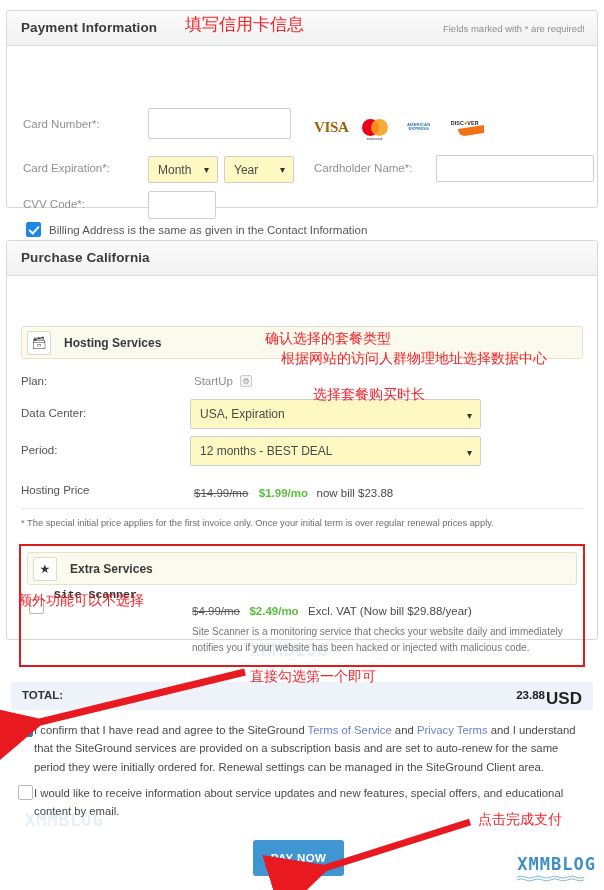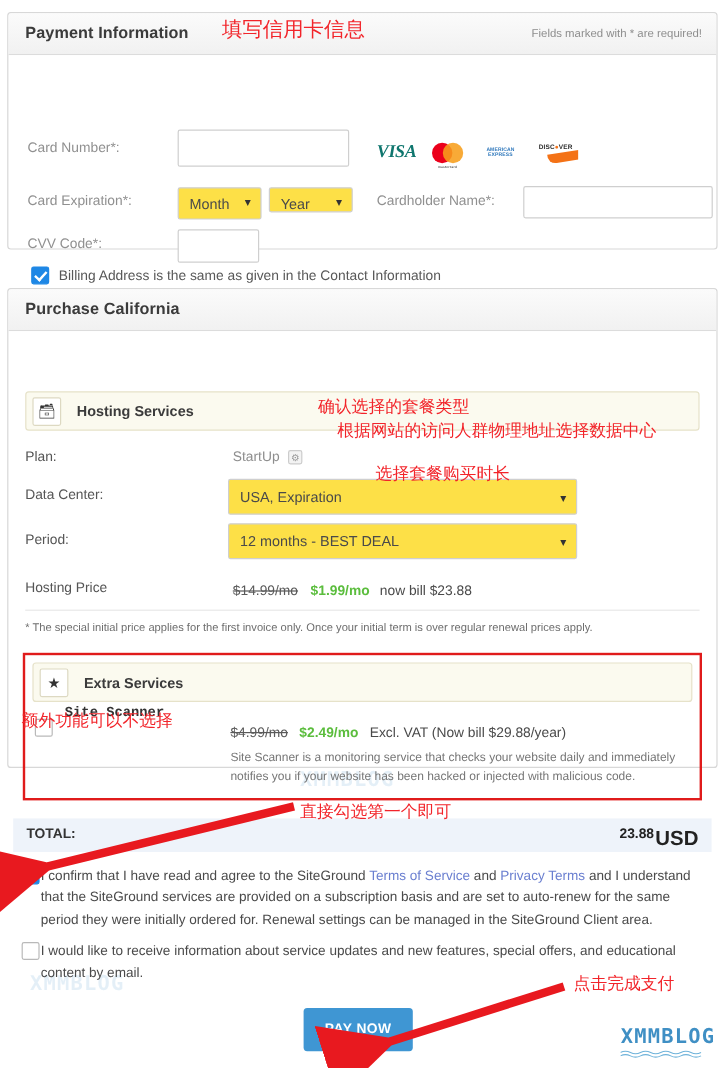--- a/index.html
+++ b/index.html
@@ -49,37 +49,37 @@
     font-size: 11.5px; color: #909090;
   }
   .finput {
     position: absolute;
     background: #fff;
     border: 1px solid #cfcfcf;
     border-radius: 2px;
   }
   .fselect {
     position: absolute;
-    background: #fde047;
+    background: #fef9c3;
     border: 1px solid #cfcfcf;
     border-radius: 2px;
     font-size: 12px; color: #4a4a4a;
     padding-left: 9px;
     line-height: 26px;
   }
   .fselect .caret {
     position: absolute; right: 8px; top: 0;
     font-size: 10px; color: #333;
   }
 
   .cards { position: absolute; left: 307px; top: 72px; display: flex; align-items: center; gap: 13px; }
   .visa {
     font-family: "Liberation Serif", serif;
-    font-style: italic; font-weight: bold;
-    font-size: 15px; color: #0f766e;
+    font-weight: bold;
+    font-size: 15px; color: #a16207;
     letter-spacing: -.3px;
   }
   .mc { position: relative; width: 26px; height: 17px; }
   .mc i { position: absolute; top: 0; width: 17px; height: 17px; border-radius: 50%; }
   .mc .r { left: 0; background: #eb001b; }
   .mc .y { left: 9px; background: #f79e1b; opacity: .88; }
   .mc b { position: absolute; left: 0; bottom: -5px; width: 26px; text-align: center;
           font-size: 2.6px; color: #555; letter-spacing: .2px; }
   .amex {
     width: 36px; height: 17px; background: #fff;
@@ -246,21 +246,21 @@
             <span class="t">DISC<em>●</em>VER</span>
             <span class="sw"></span>
           </span>
       </div>
 
       <div class="flabel" style="left:16px; top:116px;">Card Expiration*:</div>
       <div class="fselect" style="left:141px; top:110px; width:70px; height:27px;">
         <span>Month</span>
         <span class="caret">▾</span>
       </div>
-      <div class="fselect" style="left:217px; top:110px; width:70px; height:21px;">
+      <div class="fselect" style="left:217px; top:110px; width:70px; height:27px;">
         <span>Year</span>
         <span class="caret">▾</span>
       </div>
 
       <div class="flabel" style="left:307px; top:116px;">Cardholder Name*:</div>
       <div class="finput" style="left:429px; top:109px; width:158px; height:27px;"></div>
 
       <div class="flabel" style="left:16px; top:152px;">CVV Code*:</div>
       <div class="finput" style="left:141px; top:145px; width:68px; height:28px;"></div>
 

